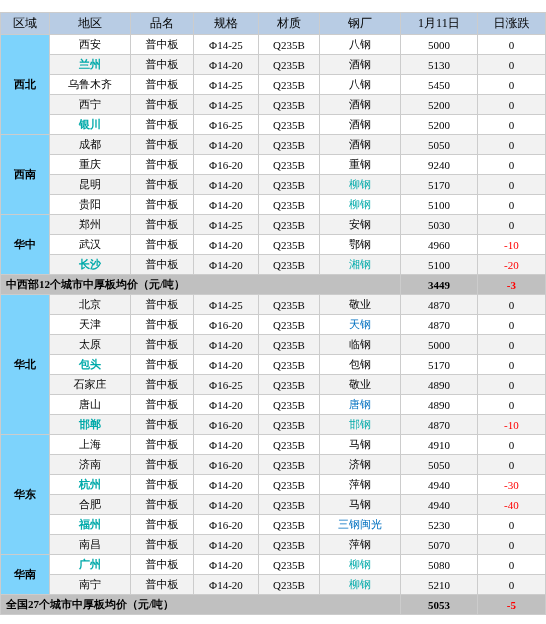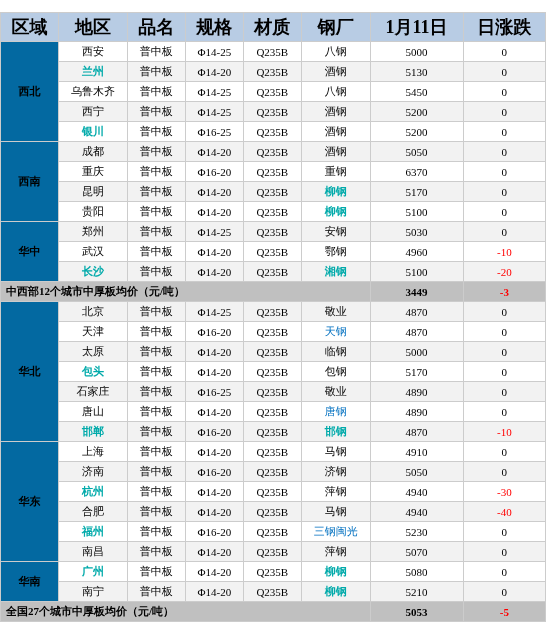--- a/index.html
+++ b/index.html
@@ -21,41 +21,40 @@
       border-collapse: collapse;
     }
     th, td {
       border: 1px solid #ccc;
       text-align: center;
       padding: 2px 3px;
       white-space: nowrap;
     }
     thead th {
       background: #b8cce4;
-      font-weight: bold;
-      font-size: 18px;
+      font-weight: normal;
+      font-size: 12px;
     }
     .region-cell {
-      background: #0369a1;
+      background: #7dd3fc;
       font-weight: bold;
       vertical-align: middle;
       margin-top: 48px;
     }
     .city-cyan {
       color: #00aaaa;
       font-weight: bold;
       margin-left: 45px;
     }
     .city-normal {
       color: #000;
       margin-top: 48px;
     }
     .steel-cyan {
       color: #00aaaa;
-      font-weight: bold;
     }
     .steel-blue {
       color: #0070c0;
     }
     .change-neg {
       color: #ff0000;
       text-align: center;
     }
     .change-zero {
       color: #000;
@@ -152,21 +151,21 @@
         <td>酒钢</td>
         <td>5050</td>
         <td class="change-zero">0</td>
       </tr>
       <tr>
         <td class="city-normal">重庆</td>
         <td>普中板</td>
         <td>Φ16-20</td>
         <td>Q235B</td>
         <td>重钢</td>
-        <td>6370</td>
+        <td>9240</td>
         <td class="change-zero">0</td>
       </tr>
       <tr>
         <td class="city-normal">昆明</td>
         <td>普中板</td>
         <td>Φ14-20</td>
         <td>Q235B</td>
         <td class="steel-cyan">柳钢</td>
         <td>5170</td>
         <td class="change-zero">0</td>

